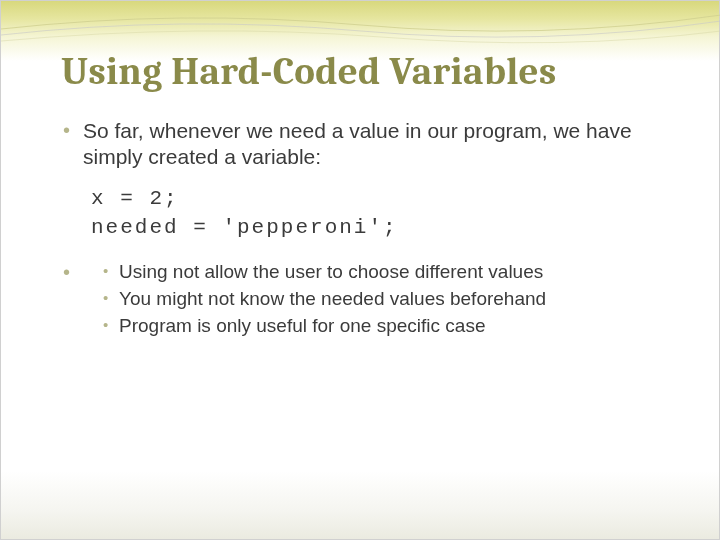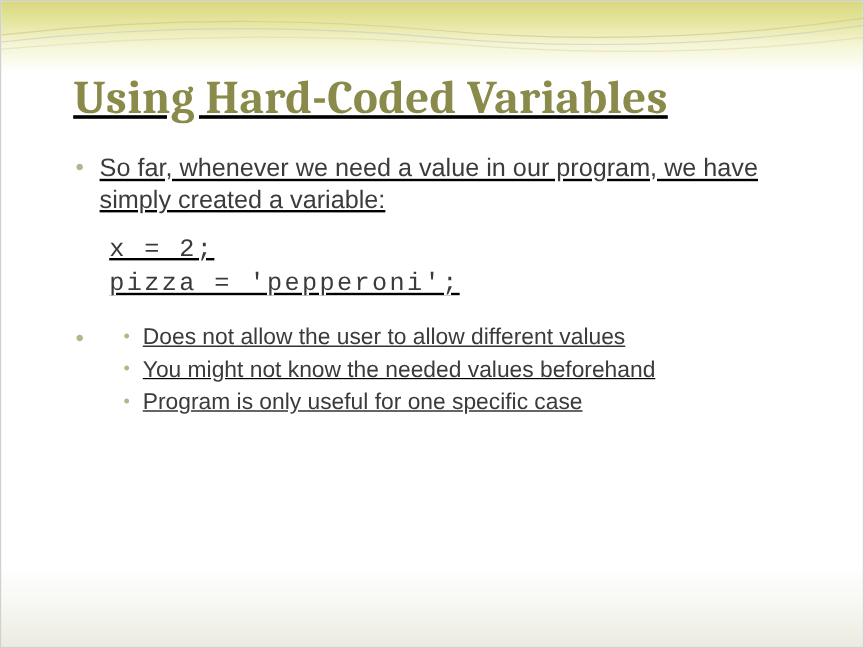--- a/index.html
+++ b/index.html
@@ -32,24 +32,23 @@
     border: 1px solid #d0d0d0;
   }
   .swoosh {
     position: absolute;
     top: 0; left: 0; right: 0;
     height: 55px;
     pointer-events: none;
   }
   .content {
     position: absolute;
-    top: 58px;
+    top: 48px;
     left: 60px;
     right: 50px;
-    text-decoration: underline;
   }
   .title {
     font-family: Cambria, Georgia, 'Times New Roman', serif;
     font-size: 39px;
     font-weight: bold;
     color: #8a8a4a;
     letter-spacing: 0.3px;
     margin: 0 0 22px 0;
     white-space: nowrap;
   }
@@ -114,26 +113,26 @@
 
   <div class="content">
     <h1 class="title">Using Hard-Coded Variables</h1>
 
     <div class="body">
       <ul class="lvl1">
         <li class="gap">So far, whenever we need a value in our program, we have simply created a variable:</li>
       </ul>
 
       <div class="codeblock"><span>x = 2;</span>
-<span>pizza = 'pepperoni';</span></div>
+<span>needed = 'pepperoni';</span></div>
 
       <ul class="lvl1">
         <li>
           <ul class="lvl2">
-            <li>Does not allow the user to allow different values</li>
+            <li>Using not allow the user to choose different values</li>
             <li>You might not know the needed values beforehand</li>
             <li>Program is only useful for one specific case</li>
           </ul>
         </li>
       </ul>
     </div>
   </div>
 </div>
 
 </body></html>

